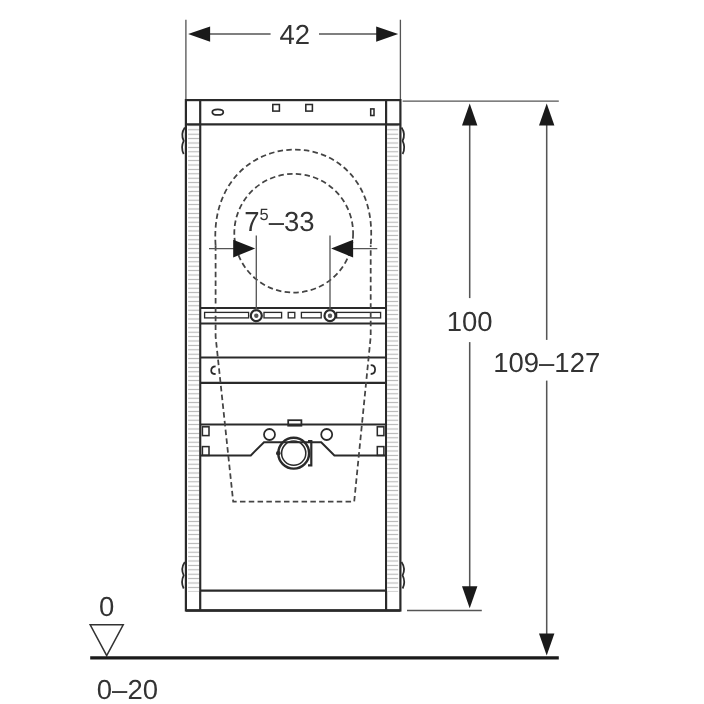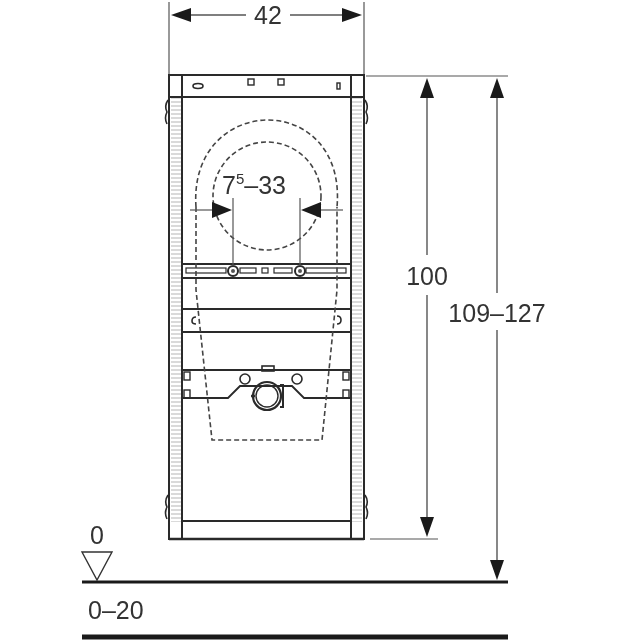--- a/index.html
+++ b/index.html
@@ -1,17 +1,17 @@
 <!DOCTYPE html>
 <html><head>
   <meta charset="utf-8">
   <style>
     html, body { margin: 0; padding: 0; background: #ffffff; }
     body { width: 640px; height: 640px; overflow: hidden; position: relative; }
-    #stage { position: absolute; left: 0; top: 0; width: 640px; height: 584px; }
+    #stage { position: absolute; left: 0; top: 16px; width: 640px; height: 584px; }
     svg { display: block; }
     .dim-text {
       font-family: "Liberation Sans", "DejaVu Sans", sans-serif;
       font-size: 25px;
       fill: #333333;
     }
     .dim-sup {
       font-family: "Liberation Sans", "DejaVu Sans", sans-serif;
       font-size: 15px;
       fill: #333333;

